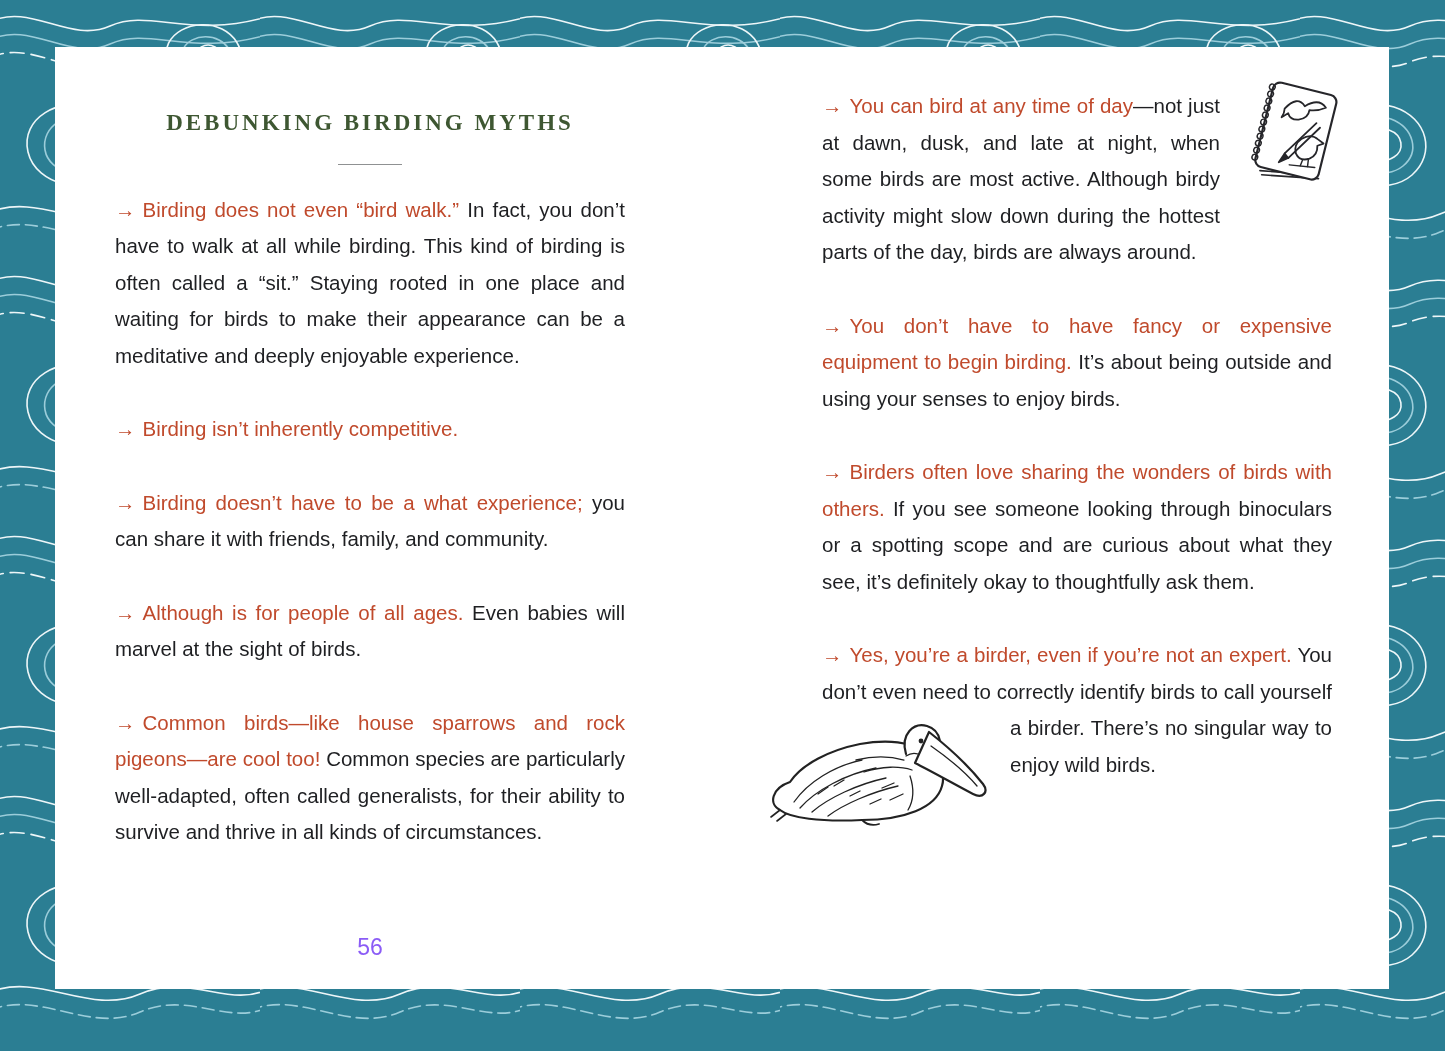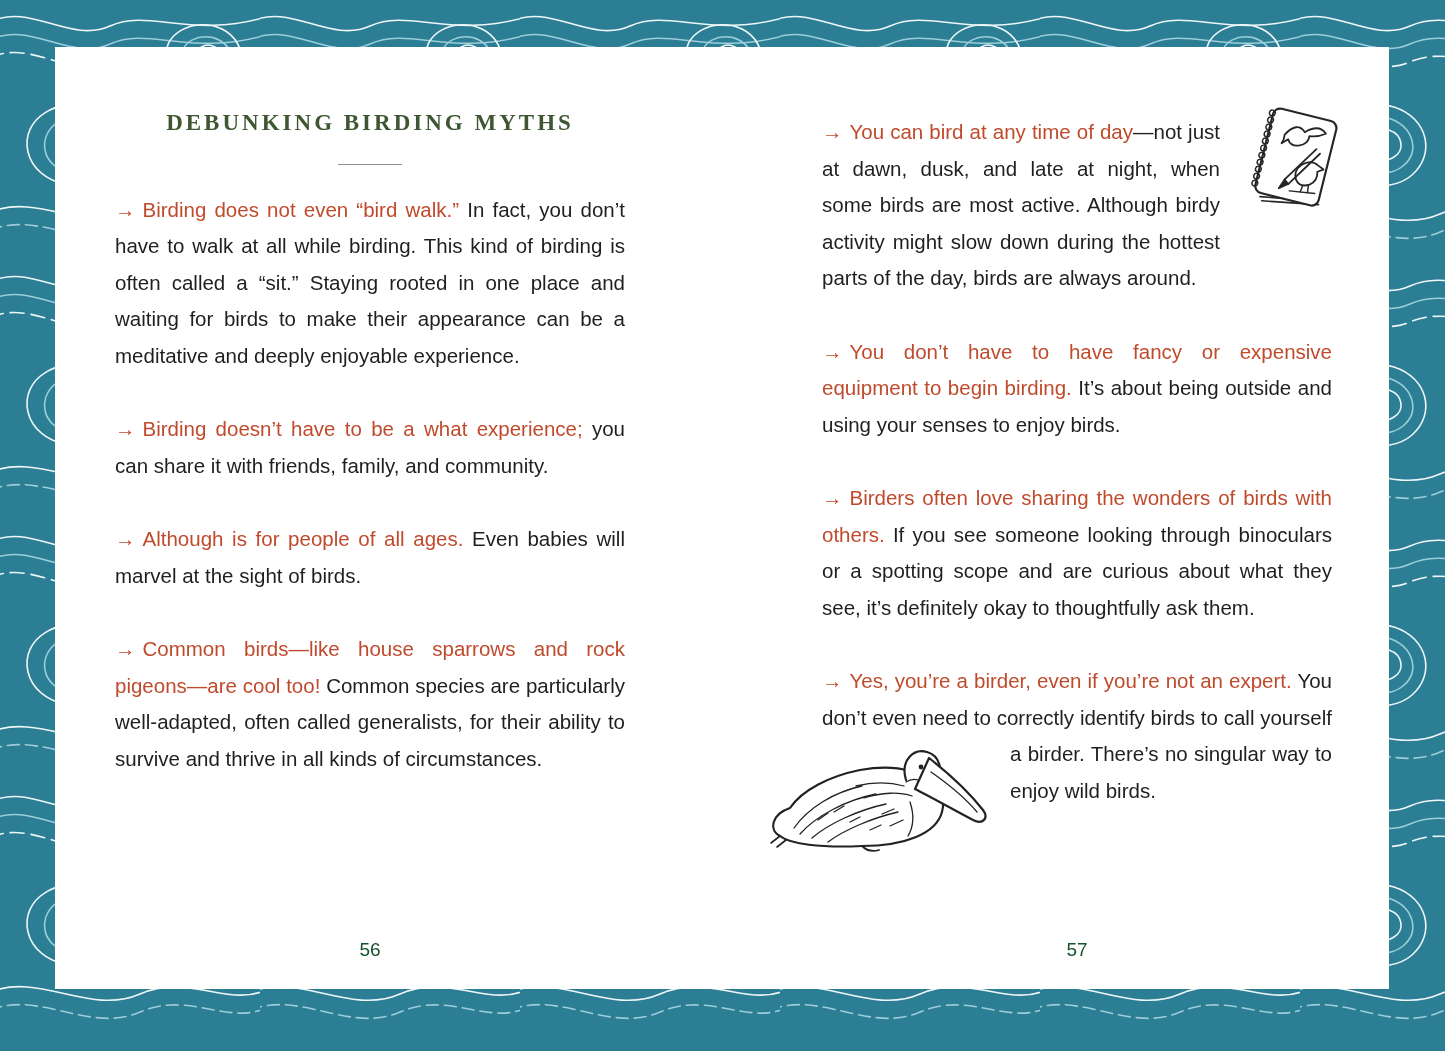--- a/index.html
+++ b/index.html
@@ -14,21 +14,21 @@
     position: absolute; left: 55px; top: 47px;
     width: 1334px; height: 942px;
     background: #ffffff; z-index: 1;
   }
   .col {
     position: absolute; top: 0; width: 510px;
     font-size: 20.5px; line-height: 36.5px;
     color: #1e1f22;
   }
   .col-left  { left: 60px;  padding-top: 58px; }
-  .col-right { left: 767px; padding-top: 67px; }
+  .col-right { left: 767px; padding-top: 41px; }
   .page-title {
     margin: 0; text-align: center;
     font-family: "Liberation Serif", "DejaVu Serif", serif;
     font-weight: 700; font-size: 23px; letter-spacing: 3px;
     color: #3e5732;
   }
   .divider {
     width: 64px; height: 1px; background: #8f9192;
     margin: 22px auto 27px auto;
   }
@@ -41,21 +41,21 @@
     float: right; width: 118px; height: 114px;
     margin: -10px -20px 6px 14px;
   }
   .fl-pelican {
     float: left; width: 238px; height: 120px;
     margin: 6px 8px 0 -58px;
   }
   .fl-notebook svg, .fl-pelican svg { display: block; width: 100%; height: 100%; }
   .pagenum {
     position: absolute; bottom: 28px; width: 510px;
-    text-align: center; font-size: 19px; color: #14532d;
+    text-align: center; font-size: 23px; color: #8b5cf6;
   }
   .pagenum-left  { left: 60px; }
   .pagenum-right { left: 767px; }
 </style>
 </head>
 <body>
 
 <svg class="bg-svg" width="1445" height="1051" viewBox="0 0 1445 1051" aria-hidden="true">
   <defs>
     <pattern id="topo" width="260" height="260" patternUnits="userSpaceOnUse">
@@ -82,20 +82,23 @@
 <div class="page">
 
   <div class="col col-left">
     <h1 class="page-title">DEBUNKING BIRDING MYTHS</h1>
     <div class="divider"></div>
 
     <p class="para">
       <span class="arrow">→</span><span class="lead">Birding does not even “bird walk.”</span><span class="rest"> In fact, you don’t have to walk at all while birding. This kind of birding is often called a “sit.” Staying rooted in one place and waiting for birds to make their appearance can be a meditative and deeply enjoyable experience.</span>
     </p>
 
+    <p class="para">
+      <span class="arrow">→</span><span class="lead">Birding isn’t inherently competitive.</span><span class="rest"></span>
+    </p>
 
     <p class="para">
       <span class="arrow">→</span><span class="lead">Birding doesn’t have to be a what experience;</span><span class="rest"> you can share it with friends, family, and community.</span>
     </p>
 
     <p class="para">
       <span class="arrow">→</span><span class="lead">Although is for people of all ages.</span><span class="rest"> Even babies will marvel at the sight of birds.</span>
     </p>
 
     <p class="para">
@@ -174,14 +177,13 @@
             <path d="M16,94 L7,101 M22,98 L13,105" stroke-width="1.6"></path>
             <path d="M98,104 Q105,111 115,108" stroke-width="1.8"></path>
             <path d="M142,40 Q148,36 154,38" stroke-width="1.3"></path>
           </g>
         </svg>
       </span><span class="rest">call yourself a birder. There’s no singular way to enjoy wild birds.</span>
     </p>
   </div>
 
   <div class="pagenum pagenum-left">56</div>
-  <div class="pagenum pagenum-right">57</div>
 </div>
 
 </body></html>

